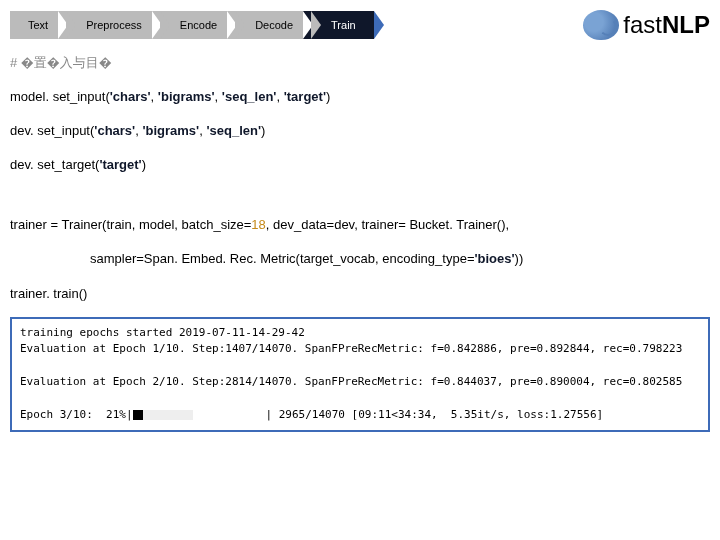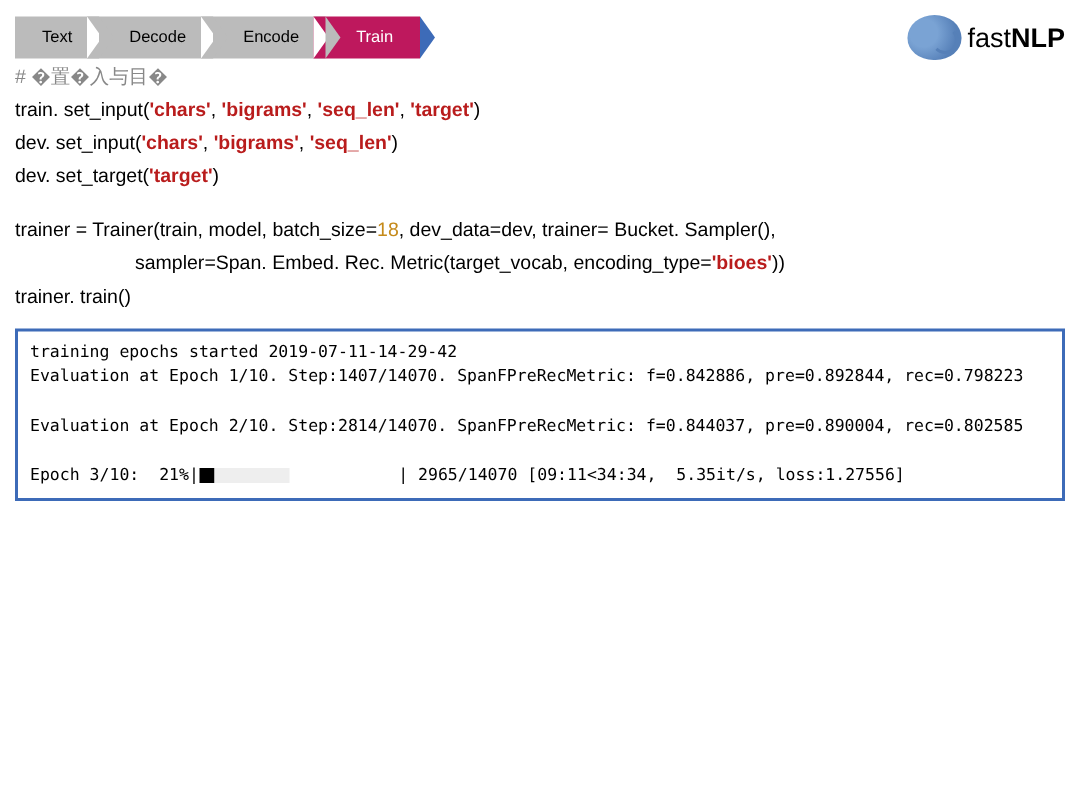--- a/index.html
+++ b/index.html
@@ -2,57 +2,58 @@
 <html><head>
 <meta charset="utf-8">
 <style>
 body{margin:0;padding:10px;font-family:Arial,sans-serif;font-size:13px;background:#fff;width:700px}
 .steps{display:flex;margin-bottom:0;align-items:center}
 .step{position:relative;height:28px;line-height:28px;padding:0 18px 0 28px;margin-right:-8px;font-size:11px;color:#000}
 .step::before{content:"";position:absolute;left:0;top:0;border-top:14px solid transparent;border-bottom:14px solid transparent;border-left:10px solid #fff}
 .step::after{content:"";position:absolute;right:-10px;top:0;border-top:14px solid transparent;border-bottom:14px solid transparent;z-index:1}
 .step.gray{background:#bbb}
 .step.gray::after{border-left:10px solid #bbb}
-.step.blue{background:#be185d;color:#fff}
+.step.blue{background:#0f172a;color:#fff}
 .step.blue::after{border-left:10px solid #3d6bb8}
 .step:first-child::before{display:none}
 .step:first-child{padding-left:18px}
 .logo{margin-left:auto;display:flex;align-items:center;gap:4px}
 .brain{width:36px;height:30px;background:radial-gradient(circle at 30% 40%,#7aa3d4 30%,#5680b8 70%);border-radius:50% 50% 48% 48%;position:relative}
 .brain::after{content:"";position:absolute;right:2px;top:8px;width:14px;height:14px;border:2px solid #5680b8;border-radius:50%;border-top-color:transparent;border-left-color:transparent}
-.logotext{font-size:18px;font-weight:300}
+.logotext{font-size:24px;font-weight:300}
 .logotext b{font-weight:700}
-.code{line-height:1.7;margin:0 0}
+.code{line-height:1.7;margin:12px 0}
 .comment{color:#888}
-.str{color:#b91c1c;font-weight:bold}
+.str{color:#0f172a;font-weight:bold}
 .num{color:#c58a1a}
 .console{border:2px solid #3d6bb8;padding:6px 8px;margin:10px 0;font-family:Consolas,monospace;font-size:11px;line-height:1.5;white-space:pre;overflow:hidden}
 .bar{display:inline-block;width:10px;height:10px;background:#000;vertical-align:middle}
 .barempty{display:inline-block;width:50px;height:10px;background:#eee;vertical-align:middle}
 </style>
 </head>
 <body>
 
 <div class="steps">
   <div class="step gray">Text</div>
+  <div class="step gray">Preprocess</div>
+  <div class="step gray">Encode</div>
   <div class="step gray">Decode</div>
-  <div class="step gray">Encode</div>
   <div class="step blue">Train</div>
   <div class="logo">
     <div class="brain"></div>
     <span class="logotext"><span>fast</span><b>NLP</b></span>
   </div>
 </div>
 
 <div class="code comment"># �置�入与目�</div>
-<div class="code"><span>train. set_input(</span><span class="str">'chars'</span><span>, </span><span class="str">'bigrams'</span><span>, </span><span class="str">'seq_len'</span><span>, </span><span class="str">'target'</span><span>)</span></div>
+<div class="code"><span>model. set_input(</span><span class="str">'chars'</span><span>, </span><span class="str">'bigrams'</span><span>, </span><span class="str">'seq_len'</span><span>, </span><span class="str">'target'</span><span>)</span></div>
 <div class="code"><span>dev. set_input(</span><span class="str">'chars'</span><span>, </span><span class="str">'bigrams'</span><span>, </span><span class="str">'seq_len'</span><span>)</span></div>
 <div class="code"><span>dev. set_target(</span><span class="str">'target'</span><span>)</span></div>
 <div style="height:14px"></div>
-<div class="code"><span>trainer = Trainer(train, model, </span><span>batch_size</span><span>=</span><span class="num">18</span><span>, </span><span>dev_data</span><span>=dev, </span><span>trainer</span><span>= Bucket. Sampler(),</span></div>
+<div class="code"><span>trainer = Trainer(train, model, </span><span>batch_size</span><span>=</span><span class="num">18</span><span>, </span><span>dev_data</span><span>=dev, </span><span>trainer</span><span>= Bucket. Trainer(),</span></div>
 <div class="code" style="padding-left:80px"><span>sampler</span><span>=Span. Embed. Rec. Metric(target_vocab, </span><span>encoding_type</span><span>=</span><span class="str">'bioes'</span><span>))</span></div>
 <div class="code">trainer. train()</div>
 
 <div class="console"><span>training epochs started 2019-07-11-14-29-42</span>
 <span>Evaluation at Epoch 1/10. Step:1407/14070. SpanFPreRecMetric: f=0.842886, pre=0.892844, rec=0.798223</span>
 <span></span>
 <span>Evaluation at Epoch 2/10. Step:2814/14070. SpanFPreRecMetric: f=0.844037, pre=0.890004, rec=0.802585</span>
 <span></span>
 <span>Epoch 3/10:  21%|</span><span class="bar"></span><span class="barempty"></span><span>           | 2965/14070 [09:11&lt;34:34,  5.35it/s, loss:1.27556]</span></div>
 

